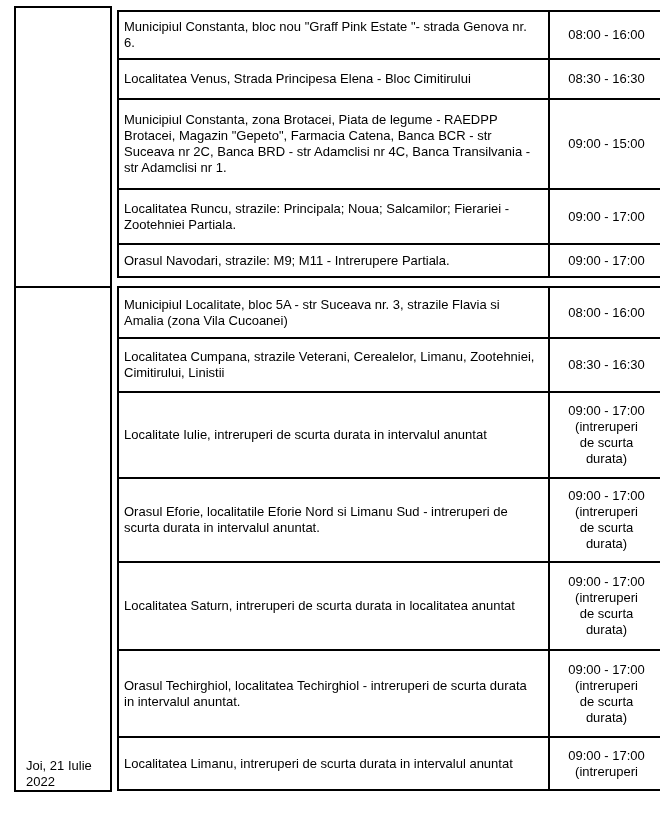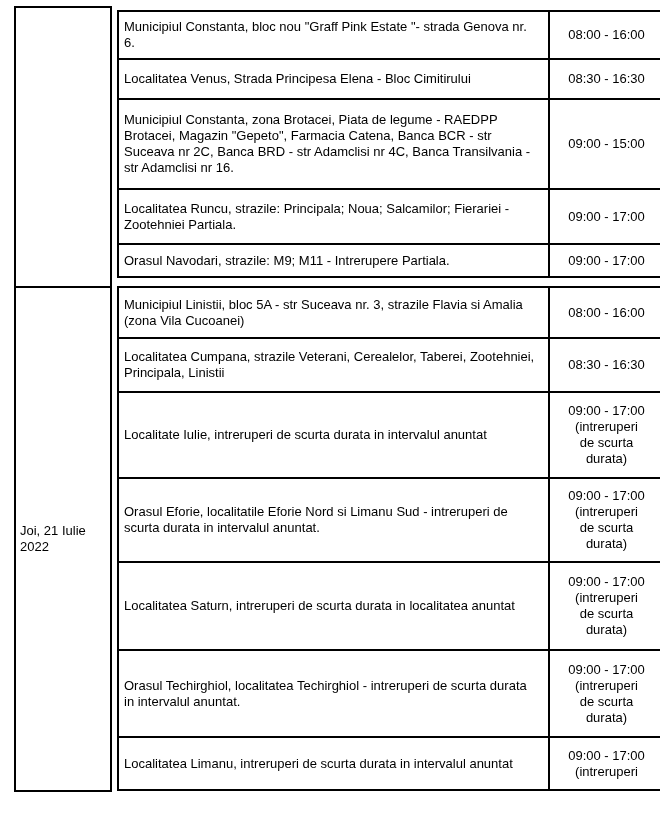--- a/index.html
+++ b/index.html
@@ -23,22 +23,22 @@
     display:flex;flex-direction:column;
     background:#fff;
   }
   .date-cell-top{
     height:280px;
     box-sizing:border-box;
     border-bottom:2px solid #000;
   }
   .date-cell-bottom{
     flex:1;
-    display:flex;align-items:center;
-    padding:0 14px 0 4px;
+    display:flex;align-items:flex-end;
+    padding:0 14px 0 10px;
     border-radius:32px;
   }
   
   .content-col{margin-left:5px;padding-top:4px;}
   table.group{
     border-collapse:collapse;
     table-layout:fixed;
     width:523px;
     background:#fff;
   }
@@ -81,44 +81,44 @@
         <tbody>
           <tr style="height:48px;">
             <td class="desc">Municipiul Constanta, bloc nou "Graff Pink Estate "- strada Genova nr. 6.</td>
             <td class="time">08:00 - 16:00</td>
           </tr>
           <tr style="height:40px;">
             <td class="desc">Localitatea Venus, Strada Principesa Elena - Bloc Cimitirului</td>
             <td class="time">08:30 - 16:30</td>
           </tr>
           <tr style="height:90px;">
-            <td class="desc">Municipiul Constanta, zona Brotacei, Piata de legume - RAEDPP Brotacei, Magazin "Gepeto", Farmacia Catena, Banca BCR - str Suceava nr 2C, Banca BRD - str Adamclisi nr 4C, Banca Transilvania - str Adamclisi nr 16.</td>
+            <td class="desc">Municipiul Constanta, zona Brotacei, Piata de legume - RAEDPP Brotacei, Magazin "Gepeto", Farmacia Catena, Banca BCR - str Suceava nr 2C, Banca BRD - str Adamclisi nr 4C, Banca Transilvania - str Adamclisi nr 1.</td>
             <td class="time">09:00 - 15:00</td>
           </tr>
           <tr style="height:55px;">
             <td class="desc">Localitatea Runcu, strazile: Principala; Noua; Salcamilor; Fierariei - Zootehniei Partiala.</td>
             <td class="time">09:00 - 17:00</td>
           </tr>
           <tr style="height:33px;">
             <td class="desc">Orasul Navodari, strazile: M9; M11 - Intrerupere Partiala.</td>
             <td class="time">09:00 - 17:00</td>
           </tr>
         </tbody>
       </table>
 
       <div class="group-gap"></div>
 
       <table class="group">
         <tbody>
           <tr style="height:51px;">
-            <td class="desc">Municipiul Linistii, bloc 5A - str Suceava nr. 3, strazile Flavia si Amalia (zona Vila Cucoanei)</td>
+            <td class="desc">Municipiul Localitate, bloc 5A - str Suceava nr. 3, strazile Flavia si Amalia (zona Vila Cucoanei)</td>
             <td class="time">08:00 - 16:00</td>
           </tr>
           <tr style="height:54px;">
-            <td class="desc">Localitatea Cumpana, strazile Veterani, Cerealelor, Taberei, Zootehniei, Principala, Linistii</td>
+            <td class="desc">Localitatea Cumpana, strazile Veterani, Cerealelor, Limanu, Zootehniei, Cimitirului, Linistii</td>
             <td class="time">08:30 - 16:30</td>
           </tr>
           <tr style="height:86px;">
             <td class="desc">Localitate Iulie, intreruperi de scurta durata in intervalul anuntat</td>
             <td class="time">09:00 - 17:00
 (intreruperi
 de scurta
 durata)</td>
           </tr>
           <tr style="height:84px;">

